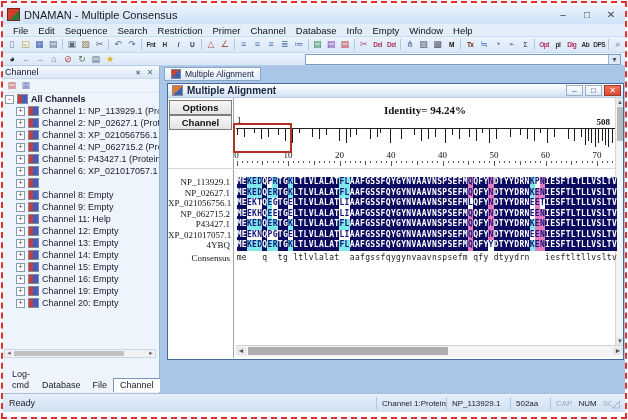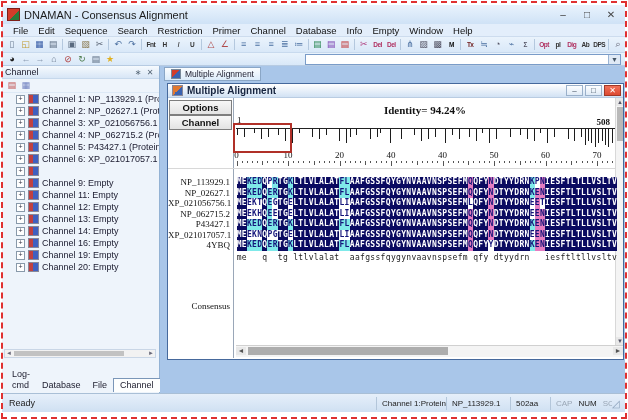--- a/index.html
+++ b/index.html
@@ -106,21 +106,21 @@
   #grip{width:13px;height:13px;color:#8aa0ba;font-size:10px;line-height:13px;}
 </style>
 </head>
 <body>
 
 <div id="stage">
   <div id="app" class="abs"></div>
 
   <div id="titlebar" class="abs">
     <span class="appicon"></span>
-    <span id="apptitle">DNAMAN - Consensus Alignment</span>
+    <span id="apptitle">DNAMAN - Multiple Consensus</span>
     <span class="wbtn">–</span>
     <span class="wbtn">□</span>
     <span class="wbtn">✕</span>
   </div>
 
   <div id="menubar" class="abs">
       <span class="menu-item">File</span>
       <span class="menu-item">Edit</span>
       <span class="menu-item">Sequence</span>
       <span class="menu-item">Search</span>
@@ -207,20 +207,25 @@
   <div id="chhead" class="abs">
     <span class="t">Channel</span>
     <span class="hi">∗</span>
     <span class="hi">✕</span>
   </div>
   <div id="chtools" class="abs">
       <span class="tbicon" style="color: rgb(192, 80, 80);">▤</span>
       <span class="tbicon" style="color: rgb(112, 128, 192);">▦</span>
     </div>
   <div id="tree" class="abs">
+      <div class="trow" style="padding-left: 3px;">
+        <span class="exp">-</span>
+        <span class="cicon"></span>
+        <span class="root-label">All Channels</span>
+      </div>
       <div class="trow" style="padding-left: 14px;">
         <span class="exp">+</span>
         <span class="cicon"></span>
         <span>Channel 1: NP_113929.1 (Protein)</span>
       </div>
       <div class="trow" style="padding-left: 14px;">
         <span class="exp">+</span>
         <span class="cicon"></span>
         <span>Channel 2: NP_02627.1 (Protein)</span>
       </div>
@@ -244,41 +249,51 @@
         <span class="cicon"></span>
         <span>Channel 6: XP_021017057.1 (Prote</span>
       </div>
       <div class="trow" style="padding-left: 14px;">
         <span class="exp">+</span>
         <span class="cicon"></span>
       </div>
       <div class="trow" style="padding-left: 14px;">
         <span class="exp">+</span>
         <span class="cicon"></span>
+        <span>Channel 8: Empty</span>
+      </div>
+      <div class="trow" style="padding-left: 14px;">
+        <span class="exp">+</span>
+        <span class="cicon"></span>
         <span>Channel 9: Empty</span>
       </div>
       <div class="trow" style="padding-left: 14px;">
         <span class="exp">+</span>
         <span class="cicon"></span>
-        <span>Channel 11: Empty</span>
+        <span>Channel 11: Help</span>
       </div>
       <div class="trow" style="padding-left: 14px;">
         <span class="exp">+</span>
         <span class="cicon"></span>
         <span>Channel 12: Empty</span>
       </div>
       <div class="trow" style="padding-left: 14px;">
         <span class="exp">+</span>
         <span class="cicon"></span>
         <span>Channel 13: Empty</span>
       </div>
       <div class="trow" style="padding-left: 14px;">
         <span class="exp">+</span>
         <span class="cicon"></span>
         <span>Channel 14: Empty</span>
+      </div>
+      <div class="trow" style="padding-left: 14px;">
+        <span class="exp">+</span>
+        <span class="cicon"></span>
+        <span>Channel 15: Empty</span>
       </div>
       <div class="trow" style="padding-left: 14px;">
         <span class="exp">+</span>
         <span class="cicon"></span>
         <span>Channel 16: Empty</span>
       </div>
       <div class="trow" style="padding-left: 14px;">
         <span class="exp">+</span>
         <span class="cicon"></span>
         <span>Channel 19: Empty</span>
@@ -318,21 +333,21 @@
 
   <div id="iwcontent" class="abs">
     <div id="strip">
         <div class="seqname" style="top: 79px;">NP_113929.1</div>
         <div class="seqname" style="top: 89.5px;">NP_02627.1</div>
         <div class="seqname" style="top: 100px;">XP_021056756.1</div>
         <div class="seqname" style="top: 110.5px;">NP_062715.2</div>
         <div class="seqname" style="top: 121px;">P43427.1</div>
         <div class="seqname" style="top: 131.5px;">XP_021017057.1</div>
         <div class="seqname" style="top: 142px;">4YBQ</div>
-        <div class="seqname" style="top: 154.5px; margin-top: 48px;">Consensus</div>
+        <div class="seqname" style="top: 154.5px;">Consensus</div>
       </div>
     <div class="obtn" style="top:2px;">Options</div>
     <div class="obtn" style="top:17px;">Channel</div>
 
     <div id="identity">Identity= 94.24%</div>
     <div id="ovstart">1</div>
     <div id="ovend">508</div>
     <div id="overview">
         <div class="slot">
           <div class="bar" style="height: 6px;"></div>

